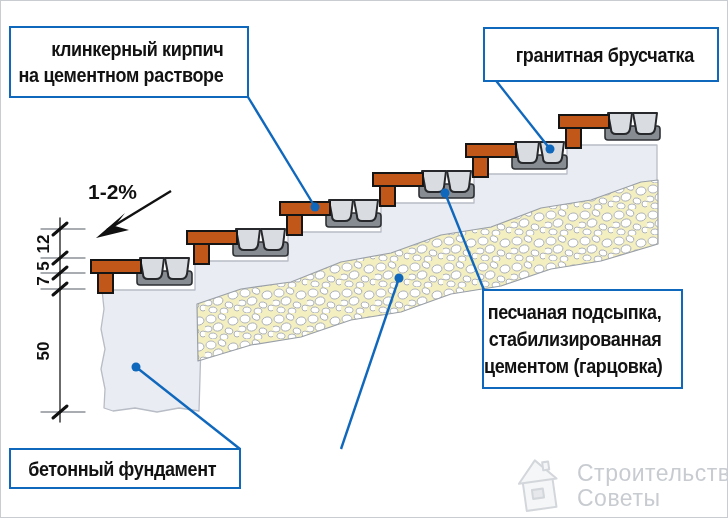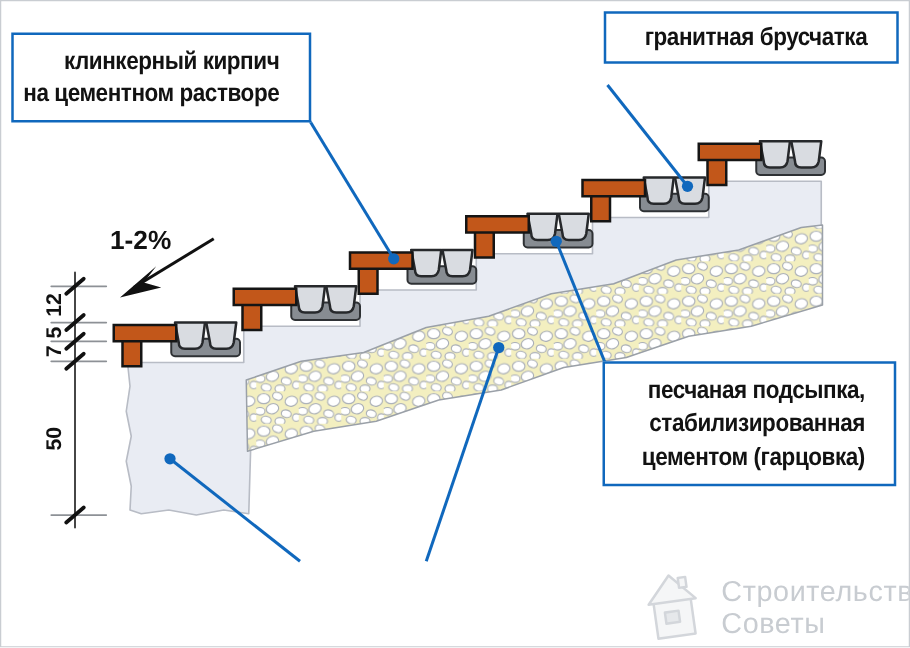--- a/index.html
+++ b/index.html
@@ -10,22 +10,22 @@
   }
   #drawing{position:absolute;left:0;top:0;width:728px;height:518px;}
   .callout-box{
     position:absolute;background:#ffffff;border:2px solid #1068bd;
     box-sizing:border-box;display:flex;flex-direction:column;justify-content:center;
     padding-left:0;z-index:5;color:#121212;font-weight:bold;font-size:20px;
     letter-spacing:-0.4px;line-height:26px;white-space:nowrap;text-align:right;
   }
   .callout-box .ln{transform:scaleX(0.9);transform-origin:left center;}
   #box-clinker{left:8px;top:25px;width:240px;height:72px;}
-  #box-granite{left:482px;top:8px;width:236px;height:42px;}
-  #box-sand-bedding{left:481px;top:288px;width:235px;height:100px;line-height:27px;}
+  #box-granite{left:482px;top:26px;width:236px;height:55px;}
+  #box-sand-bedding{left:481px;top:288px;width:201px;height:100px;line-height:27px;}
   #box-sand-gravel{left:337px;top:447px;width:231px;height:41px;}
   #box-foundation{left:8px;top:447px;width:232px;height:41px;}
   #watermark-text{
     position:absolute;left:576px;top:460px;z-index:4;color:#c8ccd1;
     font-size:23px;line-height:25px;letter-spacing:0.5px;white-space:nowrap;
   }
 </style>
 </head>
 <body>
 
@@ -192,19 +192,22 @@
     <div class="ln">гранитная брусчатка</div>
   </div>
 
   <div class="callout-box" id="box-sand-bedding">
     <div class="ln">песчаная подсыпка,</div>
     <div class="ln">стабилизированная</div>
     <div class="ln">цементом (гарцовка)</div>
   </div>
 
 
+  <div class="callout-box" id="box-foundation">
+    <div class="ln">бетонный фундамент</div>
+  </div>
 
   <div id="watermark-text">
     <div>Строительство</div>
     <div>Советы</div>
   </div>
 
 </div>
 
 </body></html>

